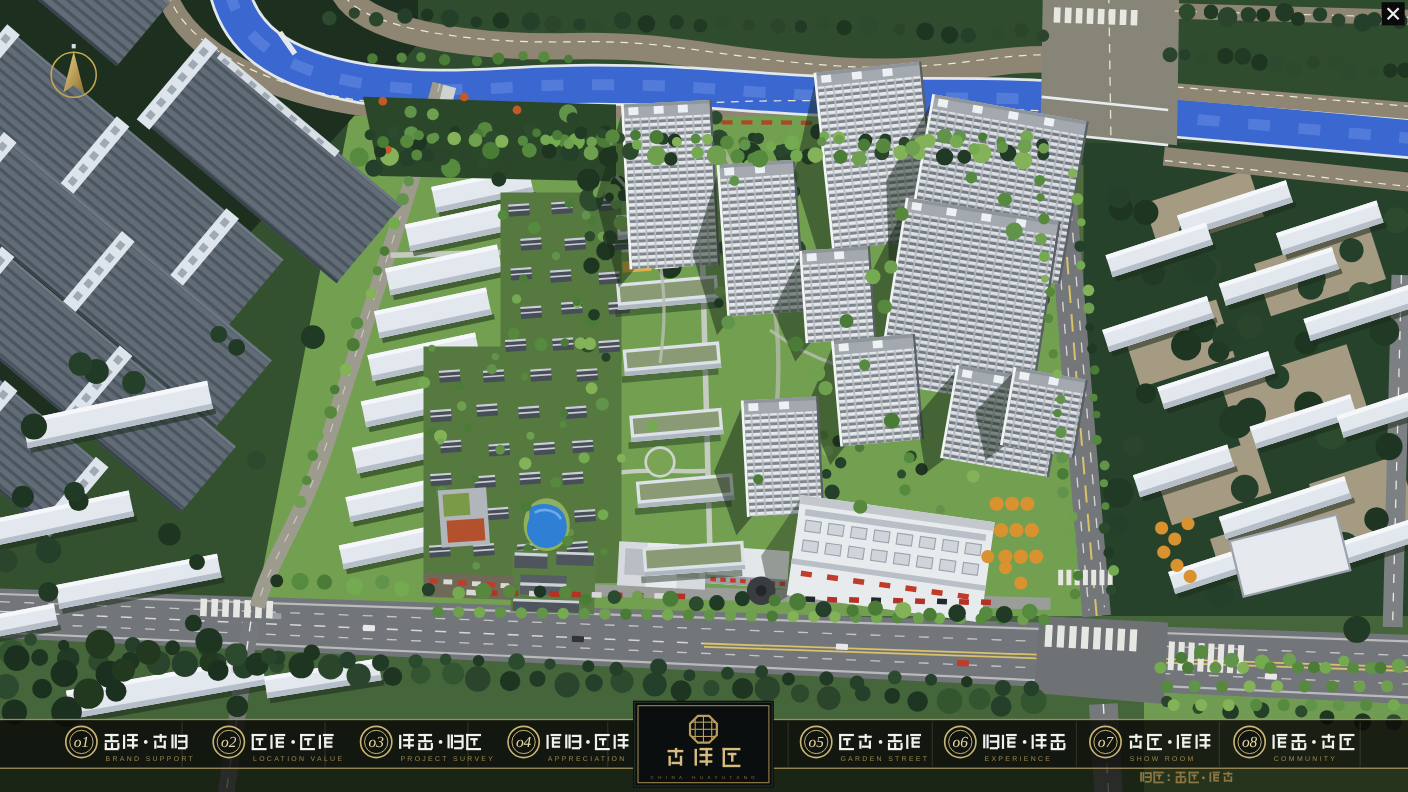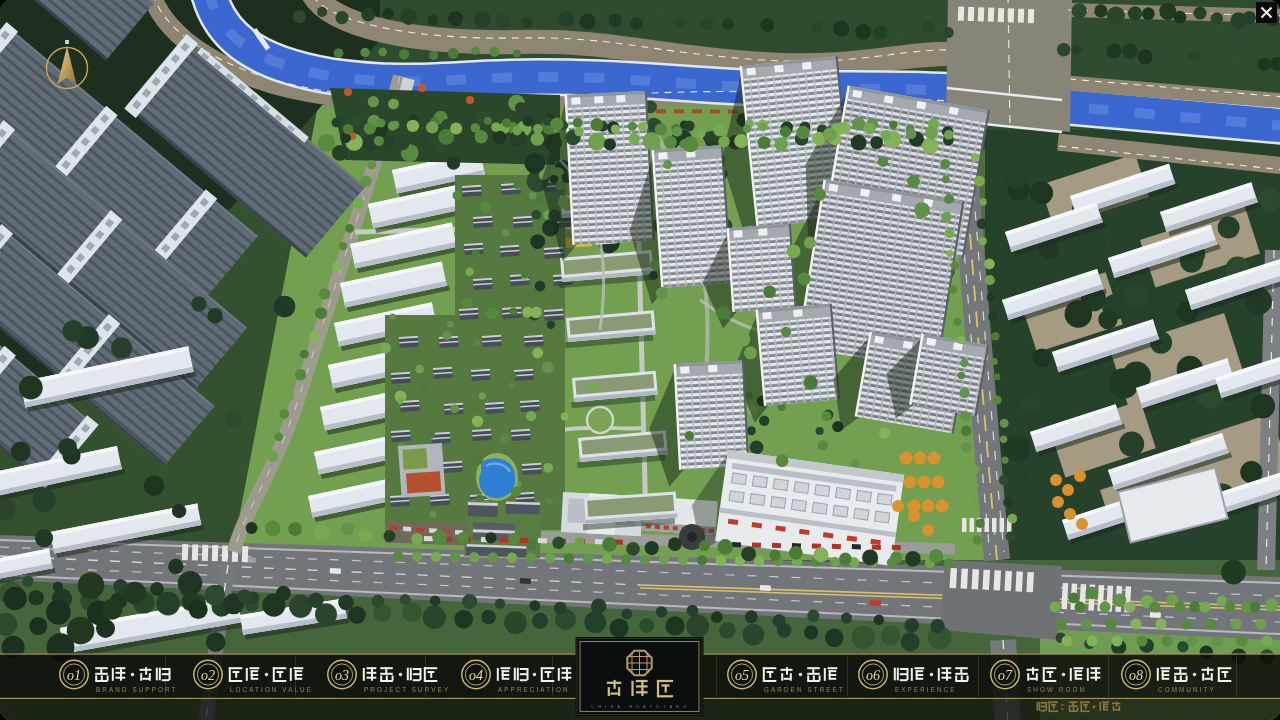--- a/index.html
+++ b/index.html
@@ -1,14 +1,14 @@
 <!DOCTYPE html>
 <html><head><meta charset="utf-8"><style>
 html,body{margin:0;padding:0;background:#000;}*{box-sizing:border-box}
-.root{position:relative;width:1280px;height:720px;overflow:hidden;font-family:"Liberation Sans",sans-serif;border-radius:11px;}
+.root{position:relative;width:1280px;height:720px;overflow:hidden;font-family:"Liberation Sans",sans-serif;}
 </style></head><body>
 <div class="root">
 <svg width="1280" height="720" viewBox="0 0 1280 720">
 <defs>
 <pattern id="tw" width="8" height="6" patternUnits="userSpaceOnUse">
           <rect width="8" height="6" fill="#e6e9eb"></rect>
           <rect y="3.2" width="8" height="2.8" fill="#7e858c"></rect>
           <rect x="5.6" width="1.6" height="6" fill="#b9bfc5"></rect>
         </pattern>
 <pattern id="tw2" width="8" height="6" patternUnits="userSpaceOnUse">

